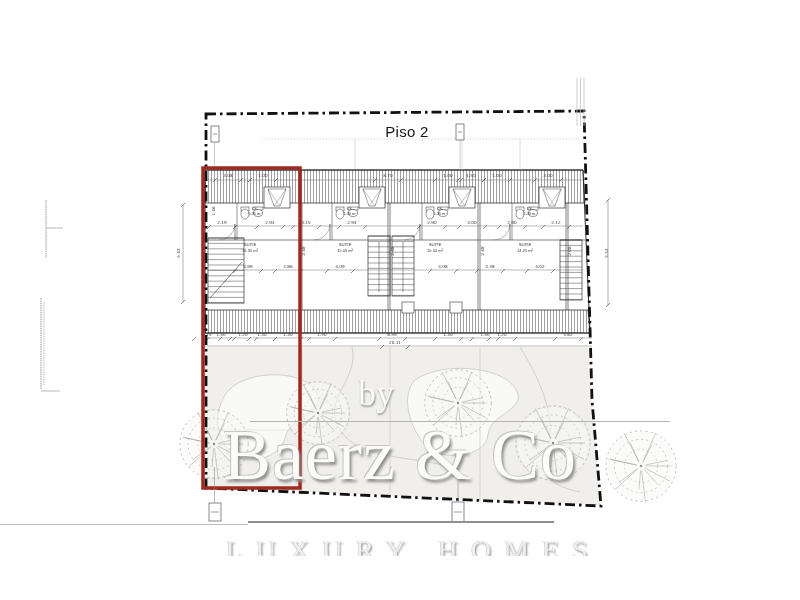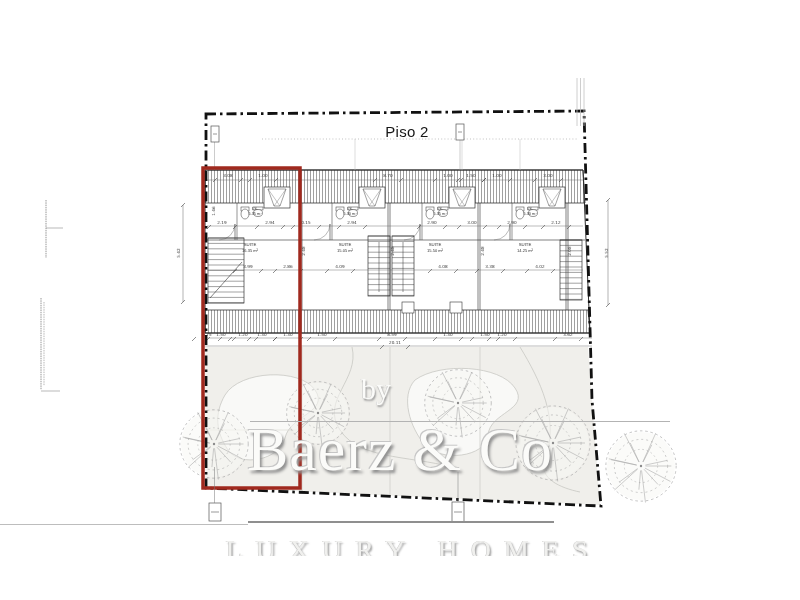--- a/index.html
+++ b/index.html
@@ -4,23 +4,23 @@
 <style>
   html,body{margin:0;padding:0;background:#fff;}
   .stage{position:relative;width:800px;height:556px;background:#ffffff;overflow:hidden;
          font-family:"Liberation Sans",sans-serif;}
   .stage svg{position:absolute;left:0;top:0;}
   .plan-title{position:absolute;left:0;top:123px;width:814px;text-align:center;
               font-size:15px;color:#161616;letter-spacing:.3px;}
   
   .wm{position:absolute;pointer-events:none;white-space:nowrap;
       font-family:"Liberation Serif",serif;color:#fbfbf9;}
-  .wm-by{left:0;top:372px;width:752px;text-align:center;font-size:30px;
+  .wm-by{left:0;top:372px;width:752px;text-align:center;font-size:36px;
          text-shadow:1px 2px 2px #979797,-0.5px -0.5px 0 #cfcfcf;}
-  .wm-brand{left:0;top:414px;width:800px;text-align:center;font-size:62px;letter-spacing:1px;
+  .wm-brand{left:0;top:414px;width:800px;text-align:center;font-size:72px;letter-spacing:1px;
             text-shadow:2px 3px 3px #8e8e8e,-1px -1px 0 #c6c6c6;}
   .wm-tagline{left:13px;top:534px;width:800px;text-align:center;font-size:28px;letter-spacing:13px;
               color:#f0f0ee;text-shadow:1.5px 2px 2px #a3a3a3,-0.5px -0.5px 0 #c9c9c9;}
   .wm-rule{position:absolute;pointer-events:none;background:#8f8f8f;height:2px;}
   .rule-by{left:250px;top:421px;width:420px;height:1px;background:#b3b3b3;}
   .rule-left{left:0;top:524px;width:248px;height:1px;background:#bdbdbd;}
   .rule-top{left:248px;top:521px;width:306px;}
   .rule-bottom{left:248px;top:567px;width:306px;}
 </style>
 </head>

